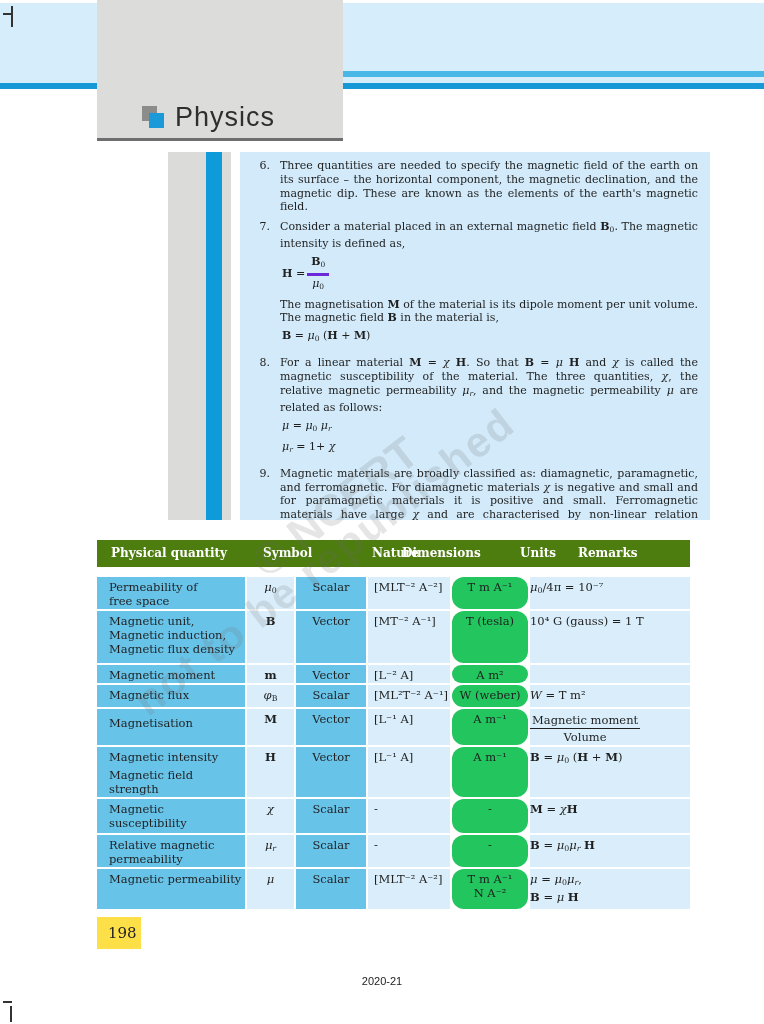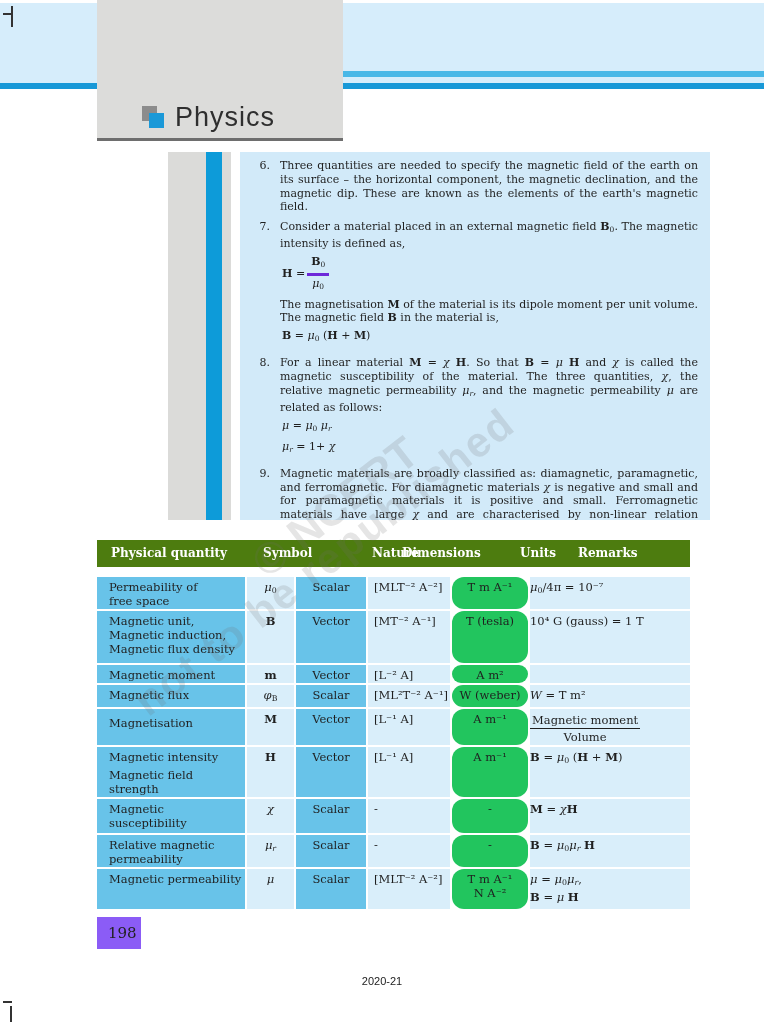--- a/index.html
+++ b/index.html
@@ -54,21 +54,21 @@
   td.c2{background:#d9eefa;text-align:center;}
   td.c3{background:#68c3e9;text-align:center;}
   td.c4{background:#d9eefa;padding-left:6px;}
   td.c5{background:#22c55e;text-align:center;border-radius:12px;}
   td.c6{background:#d9eefa;padding-left:0;}
   .qgap{margin-top:4px;}
   .rfrac{display:inline-block;text-align:center;margin-top:1px;}
   .rfrac .fn{display:block;border-bottom:1px solid #1f1f1f;padding:0 2px 1px 2px;}
   .rfrac .fd{display:block;padding-top:1px;}
   
-  .pagenum-box{position:absolute;left:97px;top:917px;width:44px;height:32px;background:#8b5cf6;}
+  .pagenum-box{position:absolute;left:97px;top:917px;width:44px;height:32px;background:#fde047;}
   .pagenum{position:absolute;left:11px;top:7px;font-size:15px;color:#222;}
   .footer-year{position:absolute;left:0;top:975px;width:764px;text-align:center;
     font-family:"Liberation Sans",sans-serif;font-size:11px;color:#222;}
   
   .wm{position:absolute;font-family:"Liberation Sans",sans-serif;font-weight:bold;
     color:rgba(110,110,110,0.18);white-space:nowrap;z-index:8;pointer-events:none;}
   .wm1{left:237px;top:482px;font-size:44px;transform:rotate(-38deg);}
   .wm2{left:90px;top:538px;font-size:42px;letter-spacing:2px;transform:rotate(-38deg);}
 </style>
 </head>

